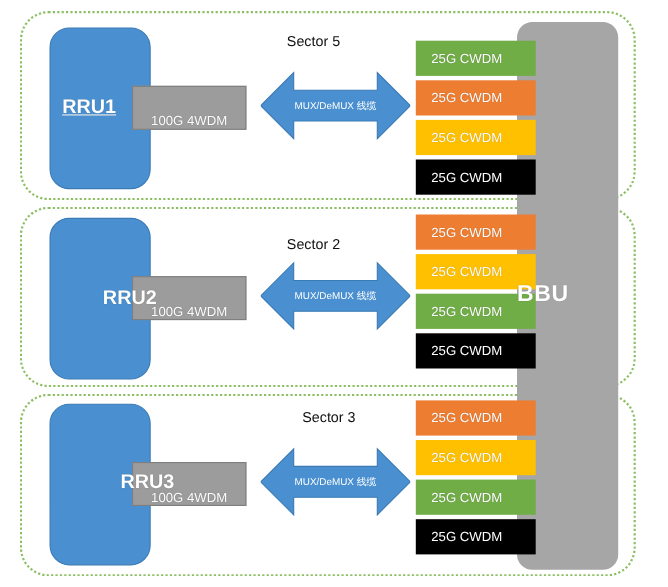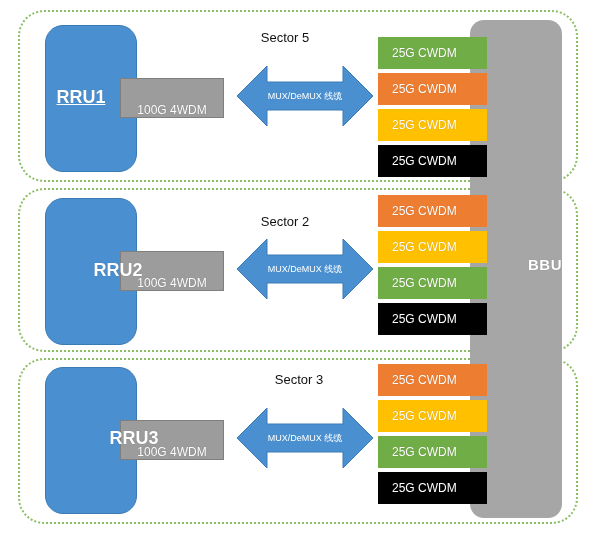--- a/index.html
+++ b/index.html
@@ -41,24 +41,24 @@
     height: 498px;
     background: #A6A6A6;
     border-radius: 14px;
     z-index: 2;
   }
   .bbu-label {
     position: absolute;
     left: 470px;
     top: 256px;
     width: 92px;
-    text-align: right;
+    text-align: left;
     color: #ffffff;
     font-weight: bold;
-    font-size: 15px;
+    font-size: 21px;
     letter-spacing: 0.5px;
     z-index: 6;
     text-shadow: 0 0 1px rgba(0,0,0,0.25);
   }
 
   
   .rru-box {
     position: absolute;
     width: 90px;
     height: 145px;

